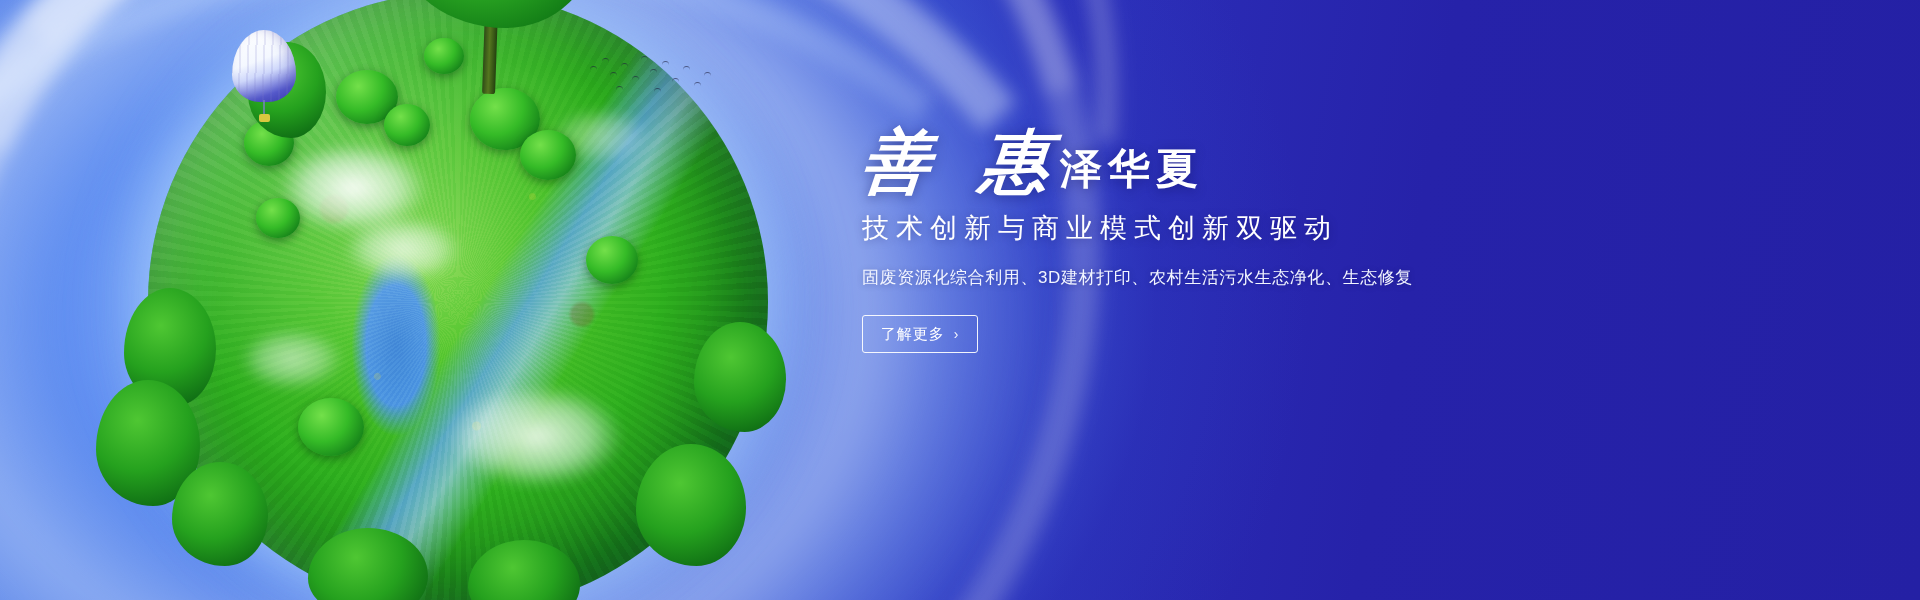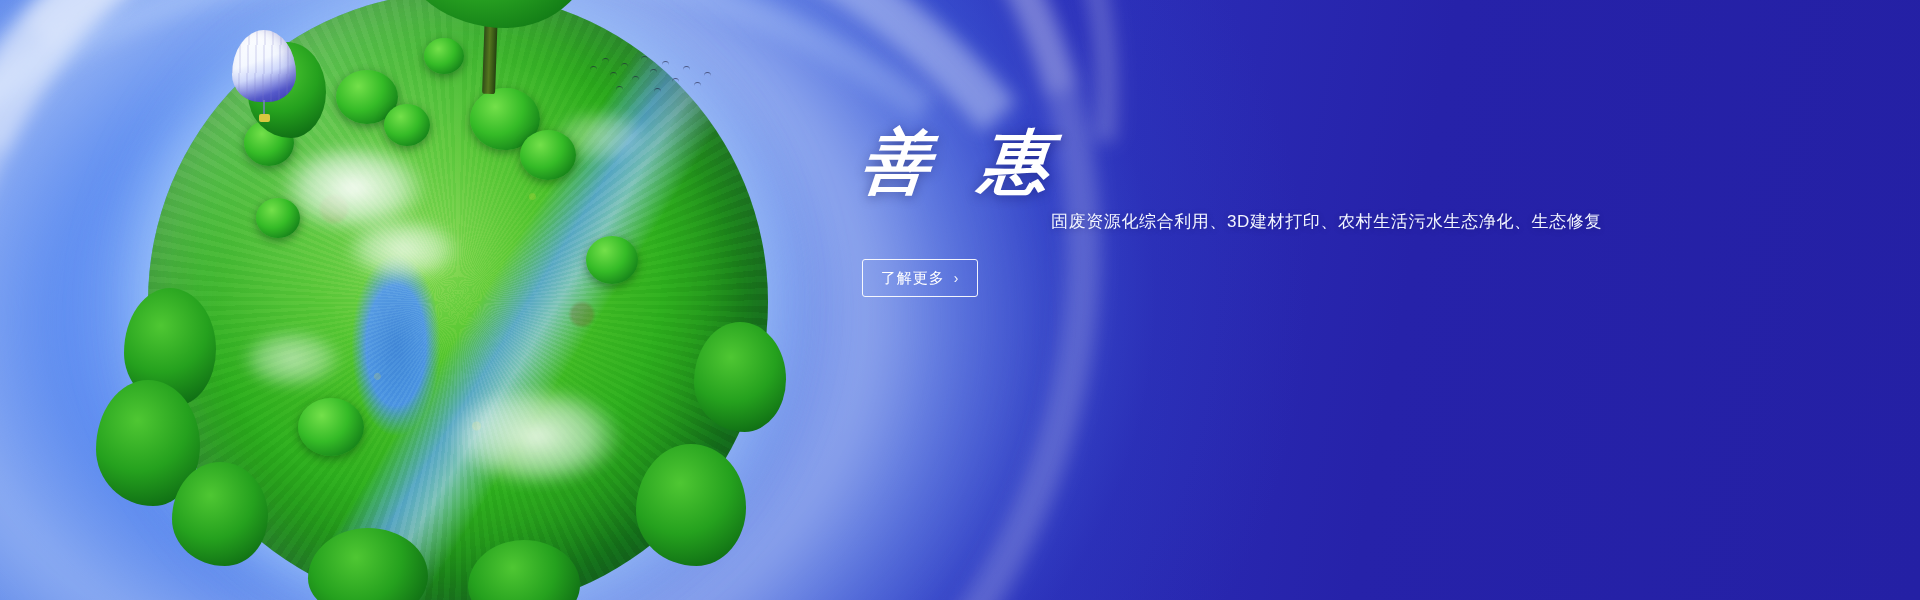--- a/index.html
+++ b/index.html
@@ -275,21 +275,20 @@
     margin-bottom: 20px;
     text-shadow: 0 1px 8px rgba(10,10,70,0.35);
   }
   .desc {
     color: #f2f5ff;
     font-size: 17px;
     letter-spacing: 0.6px;
     white-space: nowrap;
     margin-bottom: 26px;
     text-shadow: 0 1px 6px rgba(10,10,70,0.30);
-    text-align: right;
   }
   .cta {
     display: inline-flex;
     align-items: center;
     justify-content: center;
     gap: 9px;
     box-sizing: border-box;
     width: 116px;
     height: 38px;
     border: 1px solid rgba(255,255,255,0.92);
@@ -379,22 +378,24 @@
     <div class="bird" style="left:28px; top:34px;"></div>
     <div class="bird" style="left:66px; top:36px;"></div>
   </div>
 
   <div class="content">
 
     <div class="headline">
       <span class="hl-big">善</span>
       <span class="hl-gap"></span>
       <span class="hl-big">惠</span>
+      <span class="hl-small">泽华夏</span>
     </div>
 
+    <div class="subhead">技术创新与商业模式创新双驱动</div>
 
     <div class="desc">固废资源化综合利用、3D建材打印、农村生活污水生态净化、生态修复</div>
 
     <div class="cta">
       <span>了解更多</span>
       <span class="chev">›</span>
     </div>
 
   </div>
 </div>

